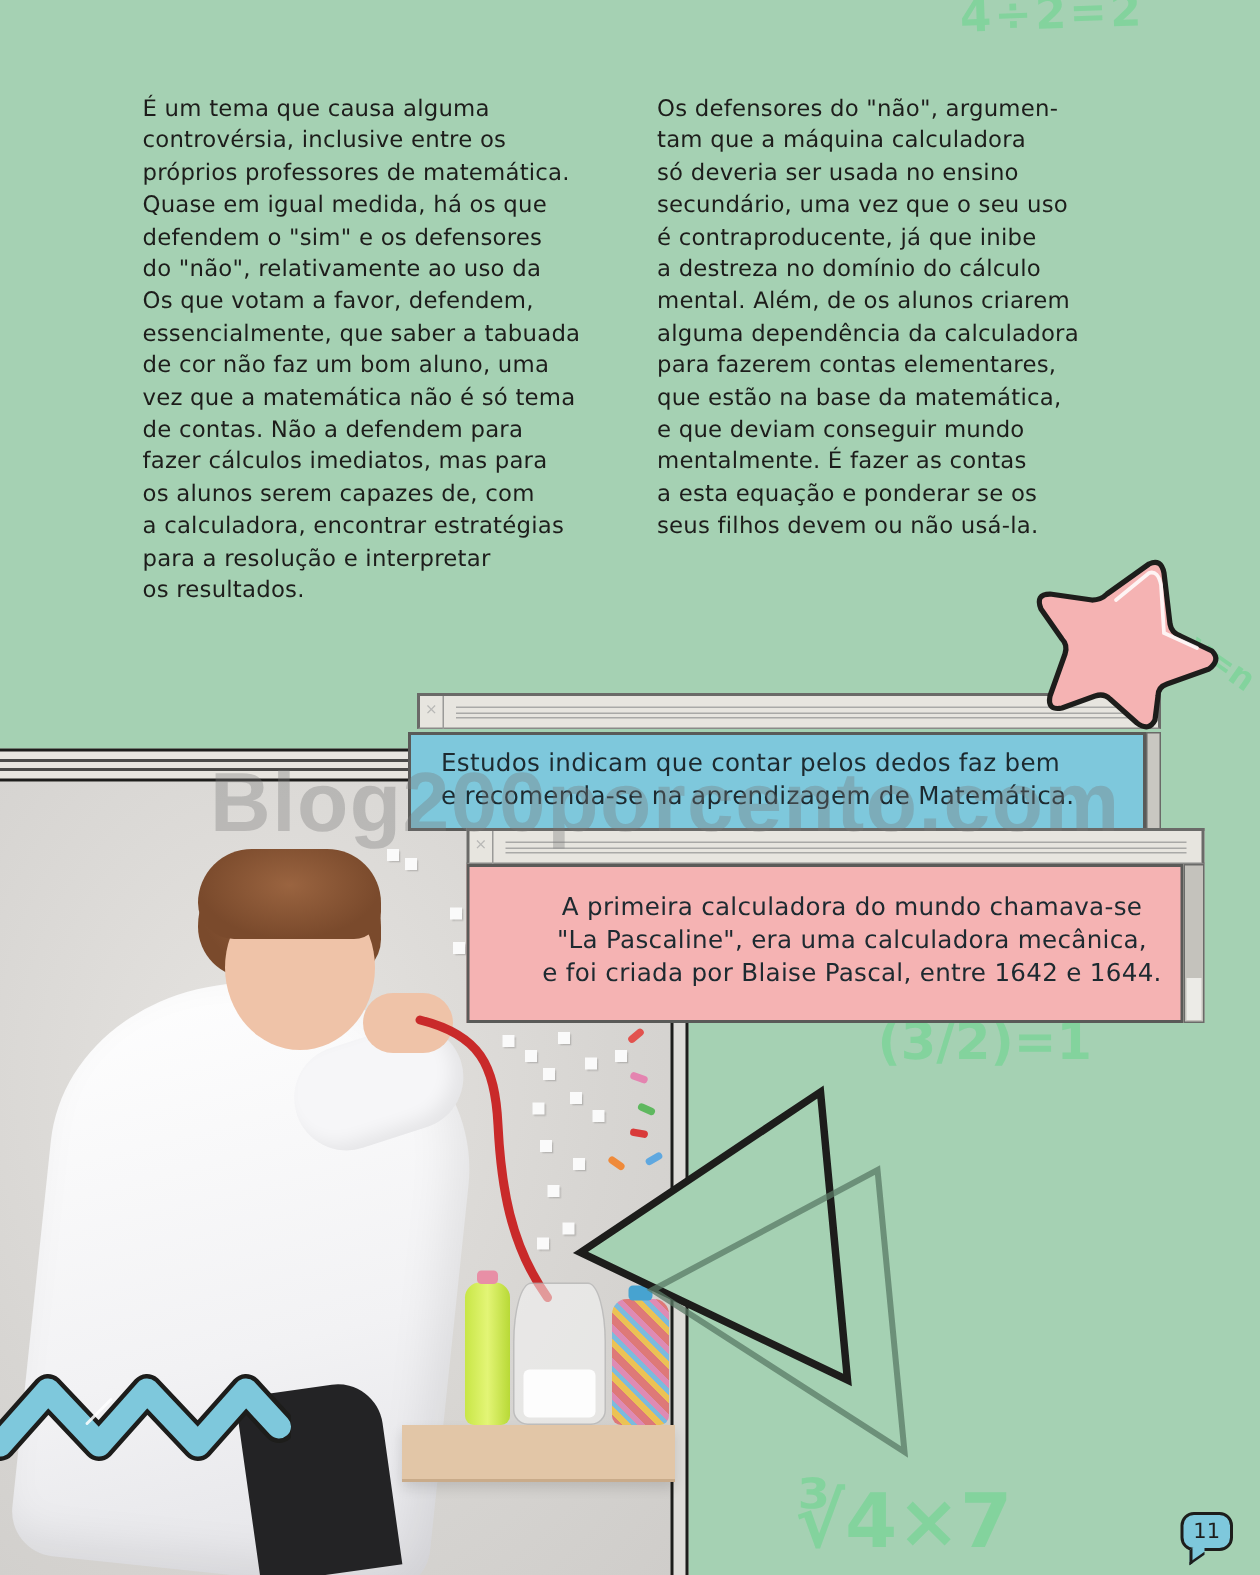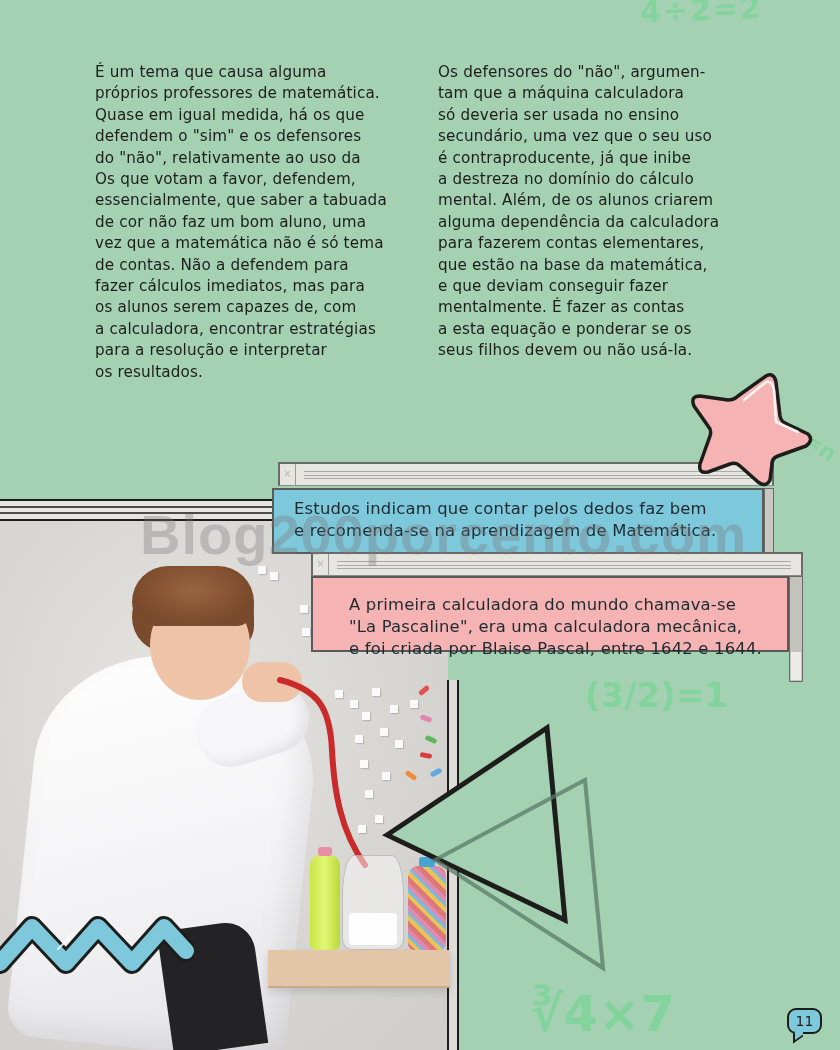--- a/index.html
+++ b/index.html
@@ -156,22 +156,23 @@
     padding: 8px 0 0 20px;
   }
   .win-blue .scrollbar {
     position: absolute; right: -10px; top: 26px; width: 10px; height: 66px;
     background: #c9c7c1; border: 1px solid #6a6a68;
   }
 
   .win-pink { left: 311px; top: 552px; width: 492px; height: 130px; }
   .win-pink .win-titlebar { left: 0; right: 0; }
   .win-pink .win-body {
-    top: 24px; height: 76px; right: 14px; background: #f5b3b3;
+    top: 24px; height: 106px; right: 14px; background: #f5b3b3;
     padding: 16px 0 0 36px;
+    text-align: center;
   }
   .win-pink .scrollbar {
     position: absolute; right: 0; top: 24px; width: 14px; height: 106px;
     background: #c4c2bc; border: 1px solid #6a6a68;
   }
   .win-pink .scrollbar::after { content: ""; position: absolute; left: 1px; right: 1px; bottom: 1px; height: 28px; background: #ecebe7; }
 
   
   .star { position: absolute; left: 686px; top: 370px; width: 128px; height: 118px; z-index: 25; }
   .triangles { position: absolute; left: 375px; top: 710px; width: 240px; height: 270px; z-index: 15; }
@@ -193,20 +194,21 @@
 
 <div class="page">
 
   <div class="chalk chalk-top">4÷2=2</div>
   <div class="chalk chalk-right">y=n</div>
   <div class="chalk chalk-frac">(3/2)=1</div>
   <div class="chalk chalk-root">∛4×7</div>
 
   <div class="col col-left">
     <span class="line">É um tema que causa alguma</span>
+    <span class="line">controvérsia, inclusive entre os</span>
     <span class="line">próprios professores de matemática.</span>
     <span class="line">Quase em igual medida, há os que</span>
     <span class="line">defendem o "sim" e os defensores</span>
     <span class="line">do "não", relativamente ao uso da</span>
     <span class="line">Os que votam a favor, defendem,</span>
     <span class="line">essencialmente, que saber a tabuada</span>
     <span class="line">de cor não faz um bom aluno, uma</span>
     <span class="line">vez que a matemática não é só tema</span>
     <span class="line">de contas. Não a defendem para</span>
     <span class="line">fazer cálculos imediatos, mas para</span>
@@ -220,21 +222,21 @@
     <span class="line">Os defensores do "não", argumen-</span>
     <span class="line">tam que a máquina calculadora</span>
     <span class="line">só deveria ser usada no ensino</span>
     <span class="line">secundário, uma vez que o seu uso</span>
     <span class="line">é contraproducente, já que inibe</span>
     <span class="line">a destreza no domínio do cálculo</span>
     <span class="line">mental. Além, de os alunos criarem</span>
     <span class="line">alguma dependência da calculadora</span>
     <span class="line">para fazerem contas elementares,</span>
     <span class="line">que estão na base da matemática,</span>
-    <span class="line">e que deviam conseguir fazer</span>
+    <span class="line">e que deviam conseguir mundo</span>
     <span class="line">mentalmente. É fazer as contas</span>
     <span class="line">a esta equação e ponderar se os</span>
     <span class="line">seus filhos devem ou não usá-la.</span>
   </div>
 
   <div class="photo">
   </div>
   <div class="photo-edge"></div>
 
   <div class="kid-coat"></div>

